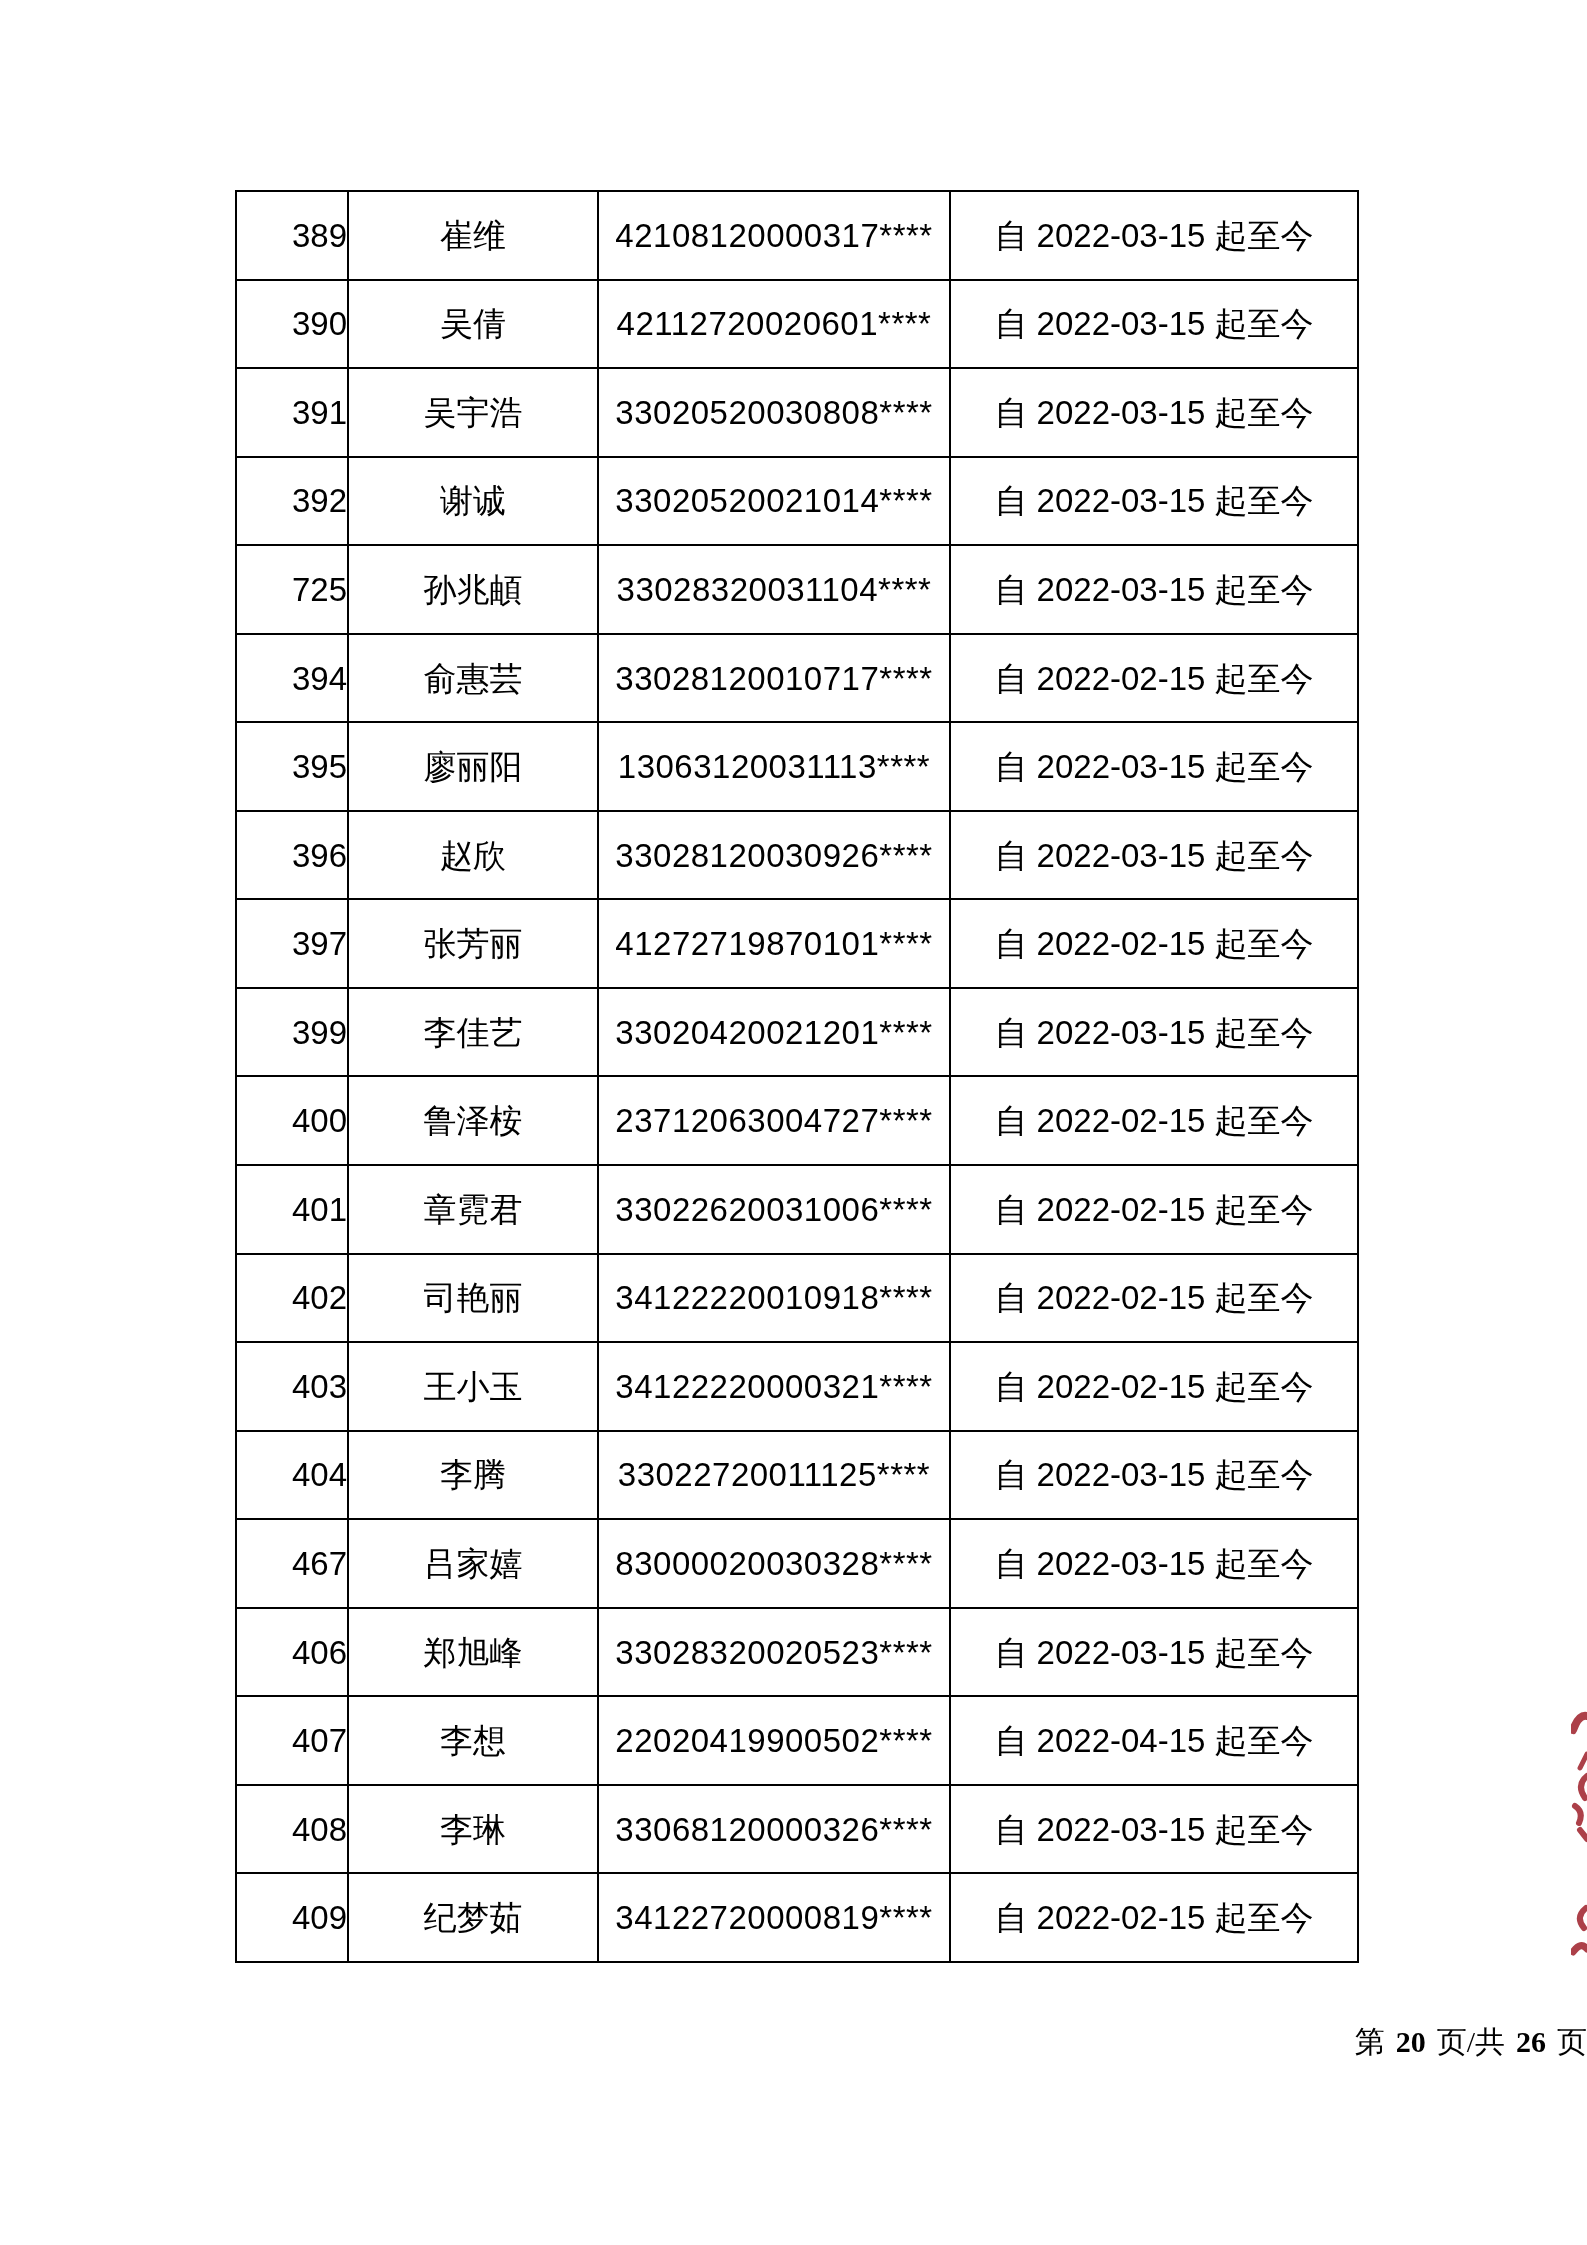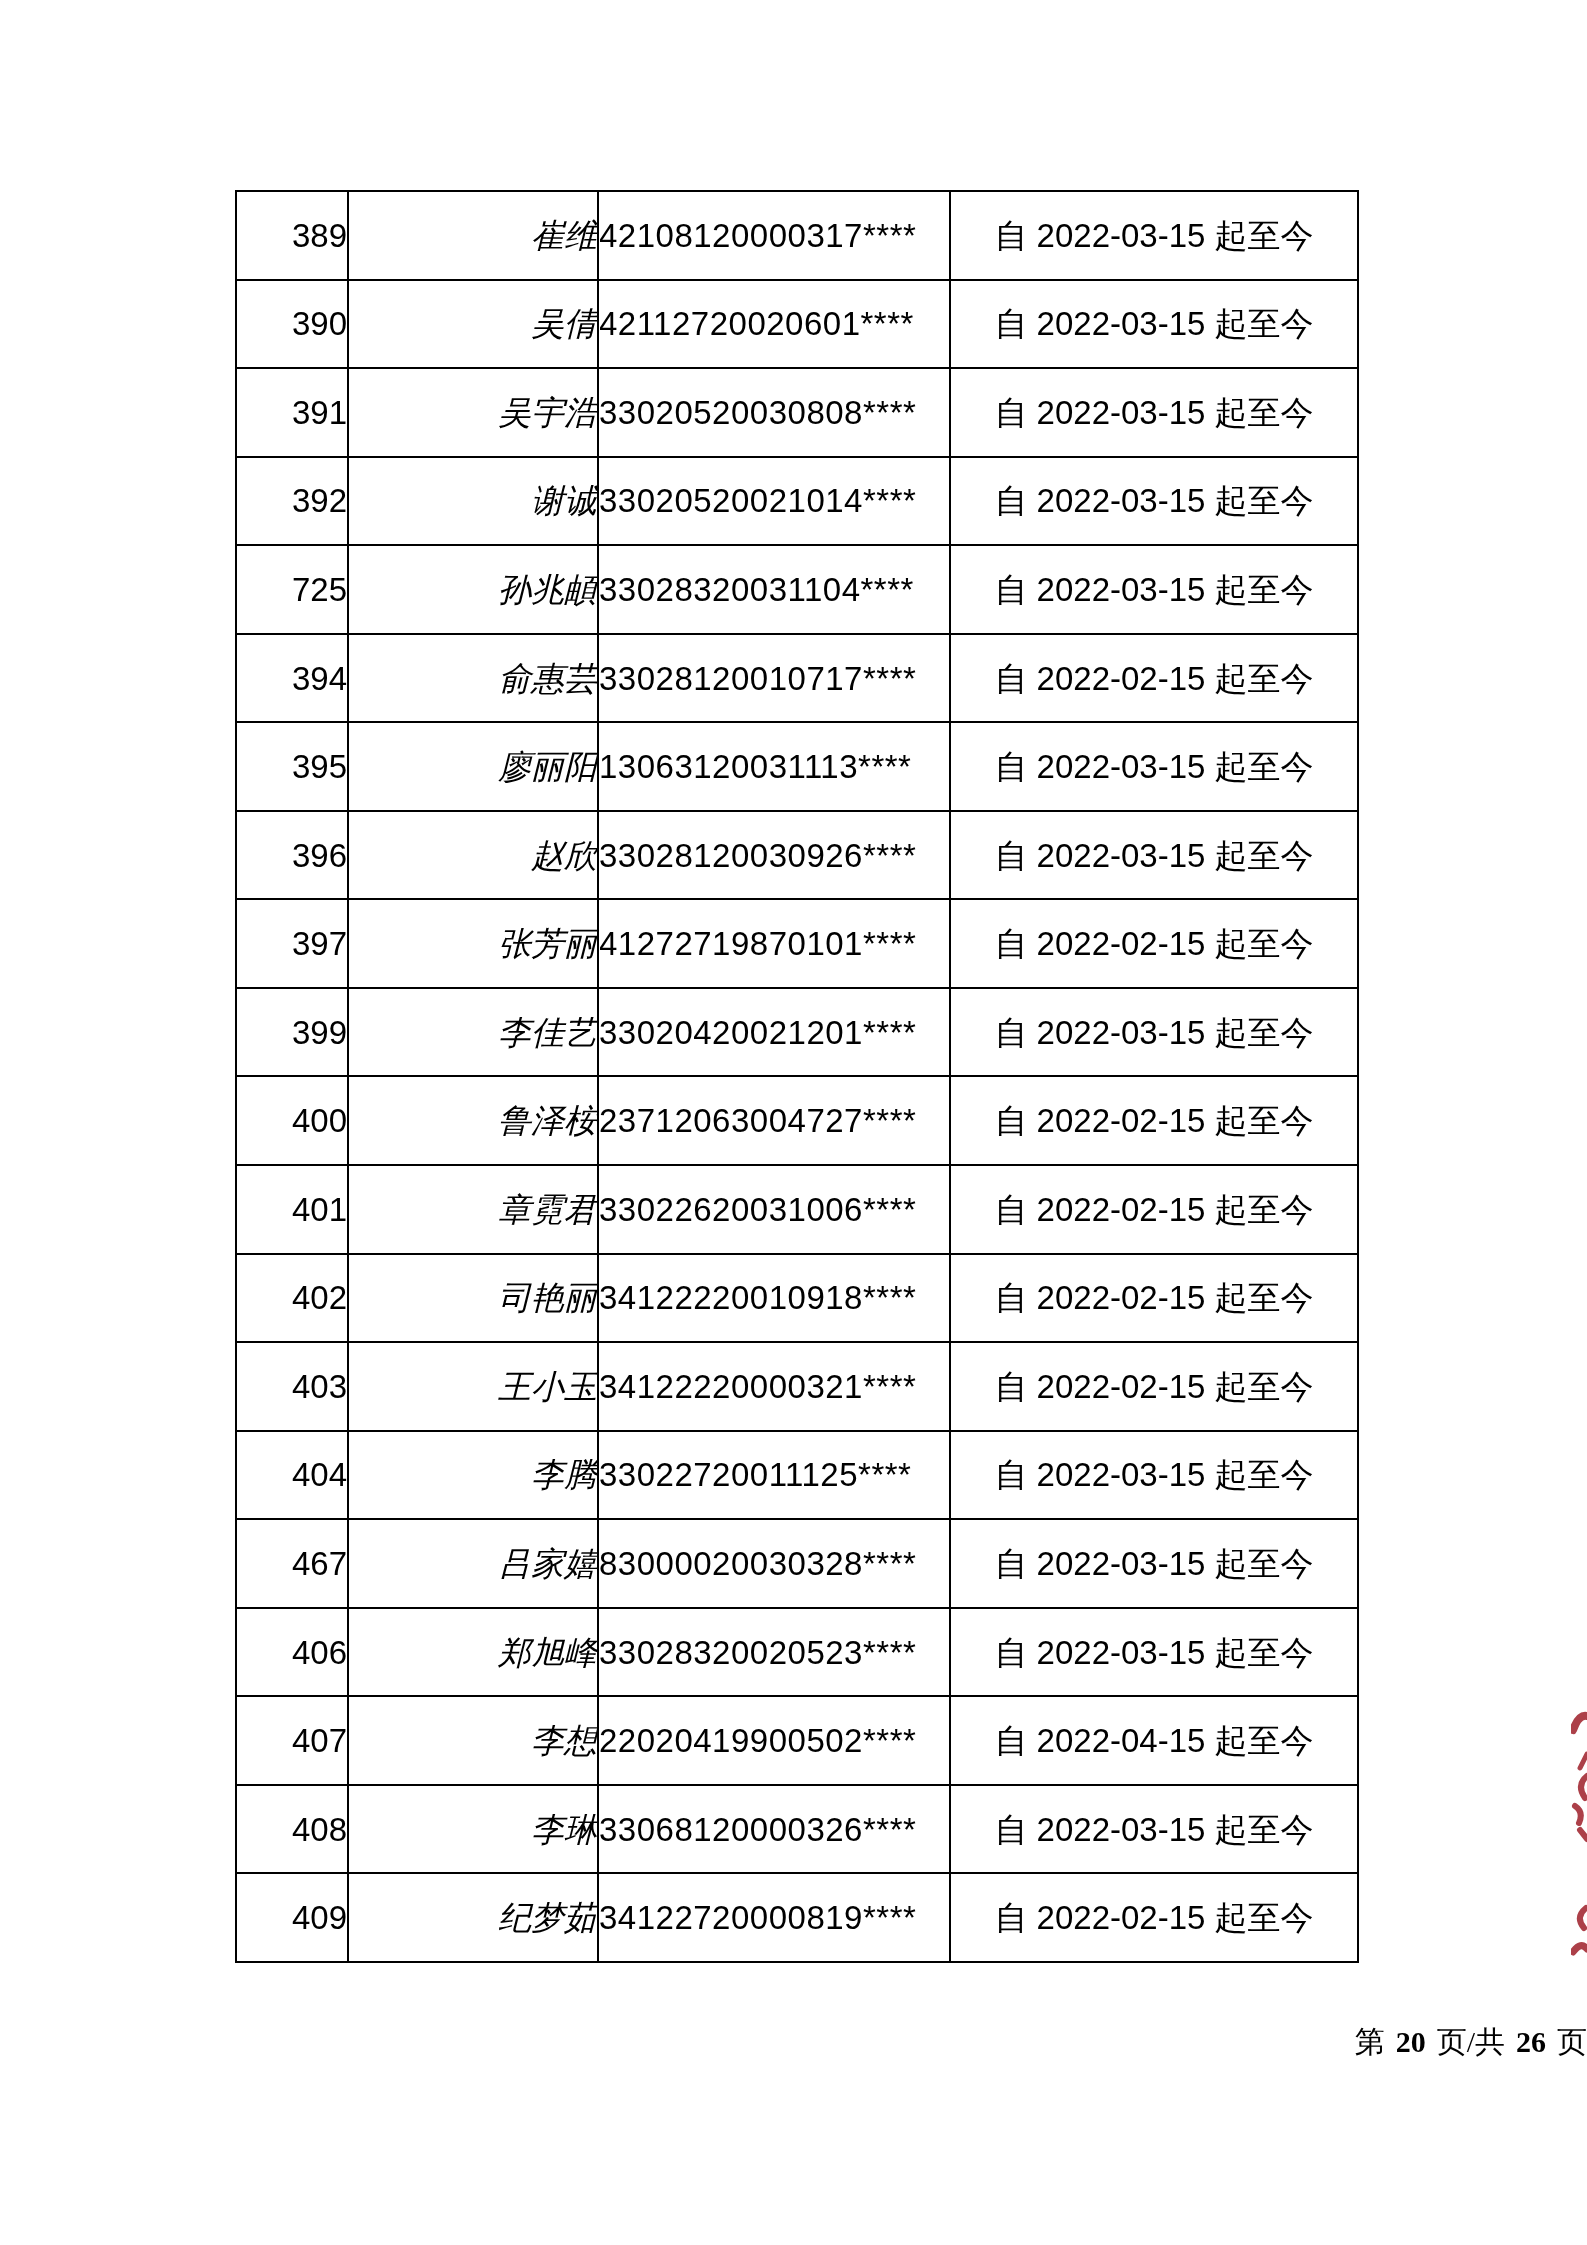--- a/index.html
+++ b/index.html
@@ -23,22 +23,22 @@
   table.roster td {
     border: 2px solid #000000;
     font-size: 33px;
     line-height: 1;
     vertical-align: middle;
     white-space: nowrap;
     overflow: hidden;
     padding: 0;
   }
   td.c-no     { text-align: right; padding-right: 14px; }
-  td.c-name   { text-align: right;  padding-left: 15px; font-style: italic; }
-  td.c-id     { text-align: left;  padding-left: 12px; letter-spacing: 0.5px; border-radius: 29px; }
+  td.c-name   { text-align: center;  padding-left: 15px; }
+  td.c-id     { text-align: center;  padding-left: 12px; letter-spacing: 0.5px; border-radius: 29px; }
   td.c-period { text-align: center; padding-right: 16px; }
 
   .footer {
     position: absolute;
     left: 0; top: 2022px; width: 1587px;
     text-align: right;
     font-family: "Liberation Serif", "DejaVu Serif", serif;
     font-size: 30px;
     color: #000000;
   }

